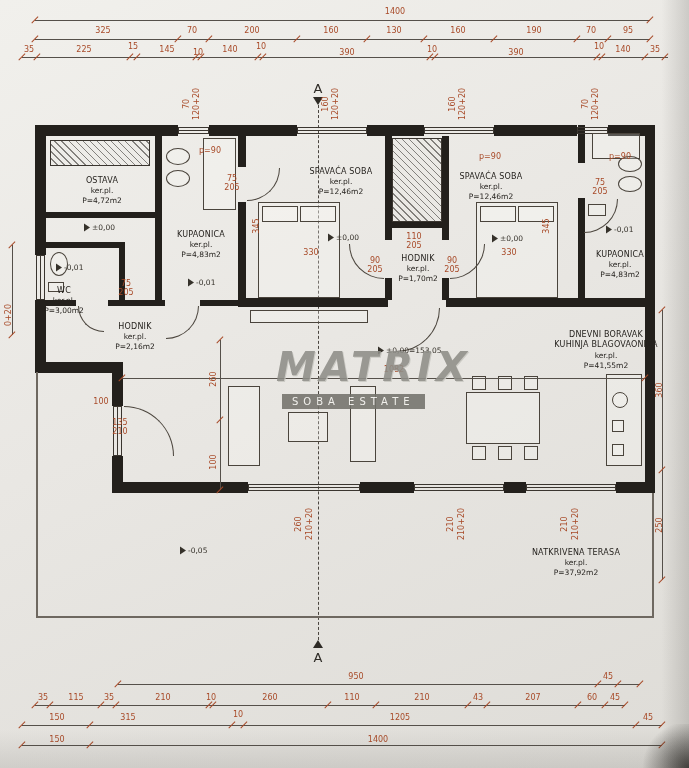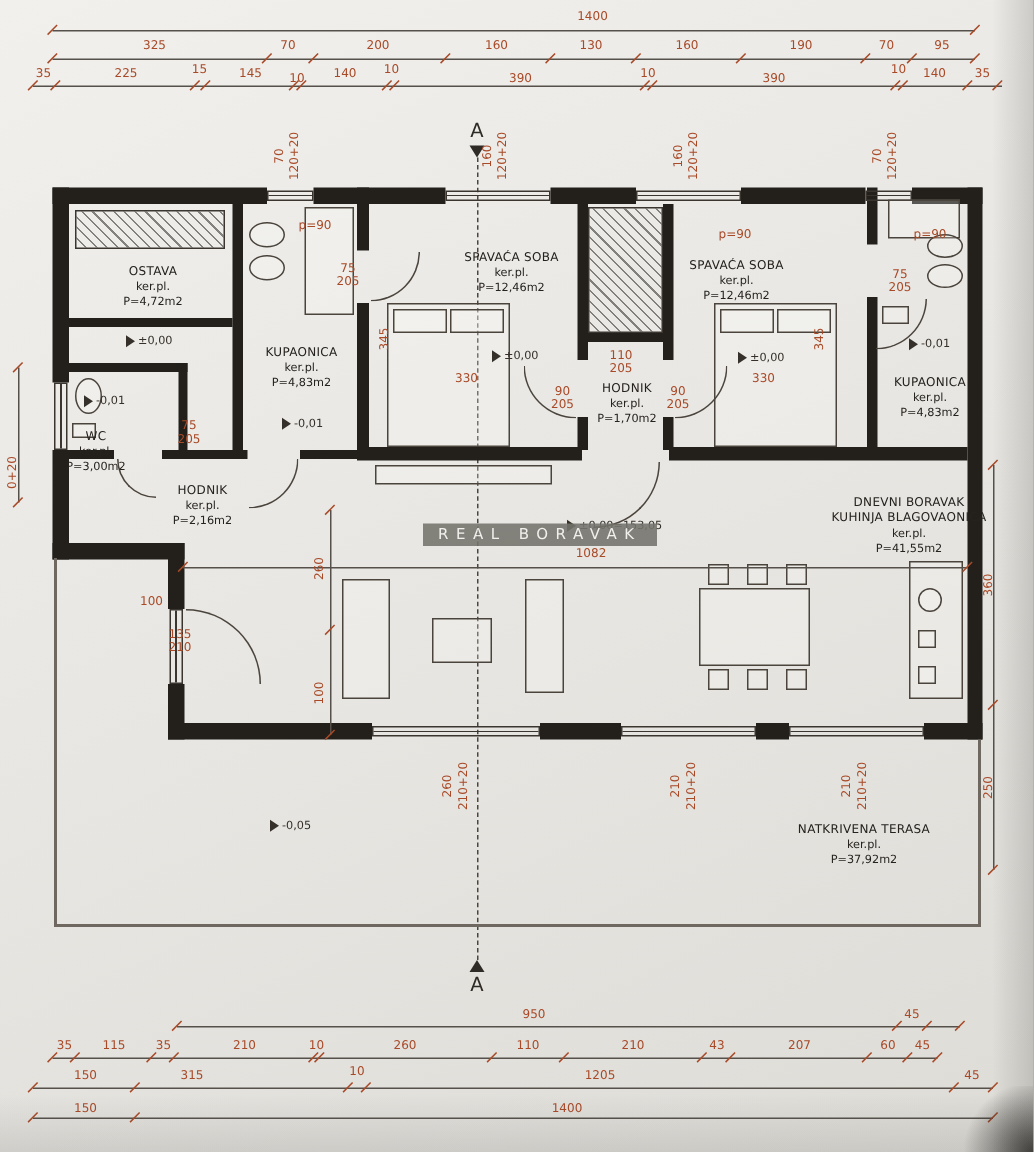--- a/index.html
+++ b/index.html
@@ -352,18 +352,19 @@
         <div class="rarea">P=41,55m2</div>
       </div>
       <div class="room" style="left: 520px; top: 548px; width: 112px;">
         <div class="rname">NATKRIVENA TERASA</div>
         <div class="rsub">ker.pl.</div>
         <div class="rarea">P=37,92m2</div>
       </div>
     </div>
 
   <div id="wm">
-    <div class="wm-tag">REAL BORAVAK</div>
+    <div class="wm-name">MATRIX</div>
+    <div class="wm-tag">SOBA ESTATE</div>
   </div>
 
   <div class="corner-shadow"></div>
   <div class="edge-shade"></div>
 </div>
 
 </body></html>

